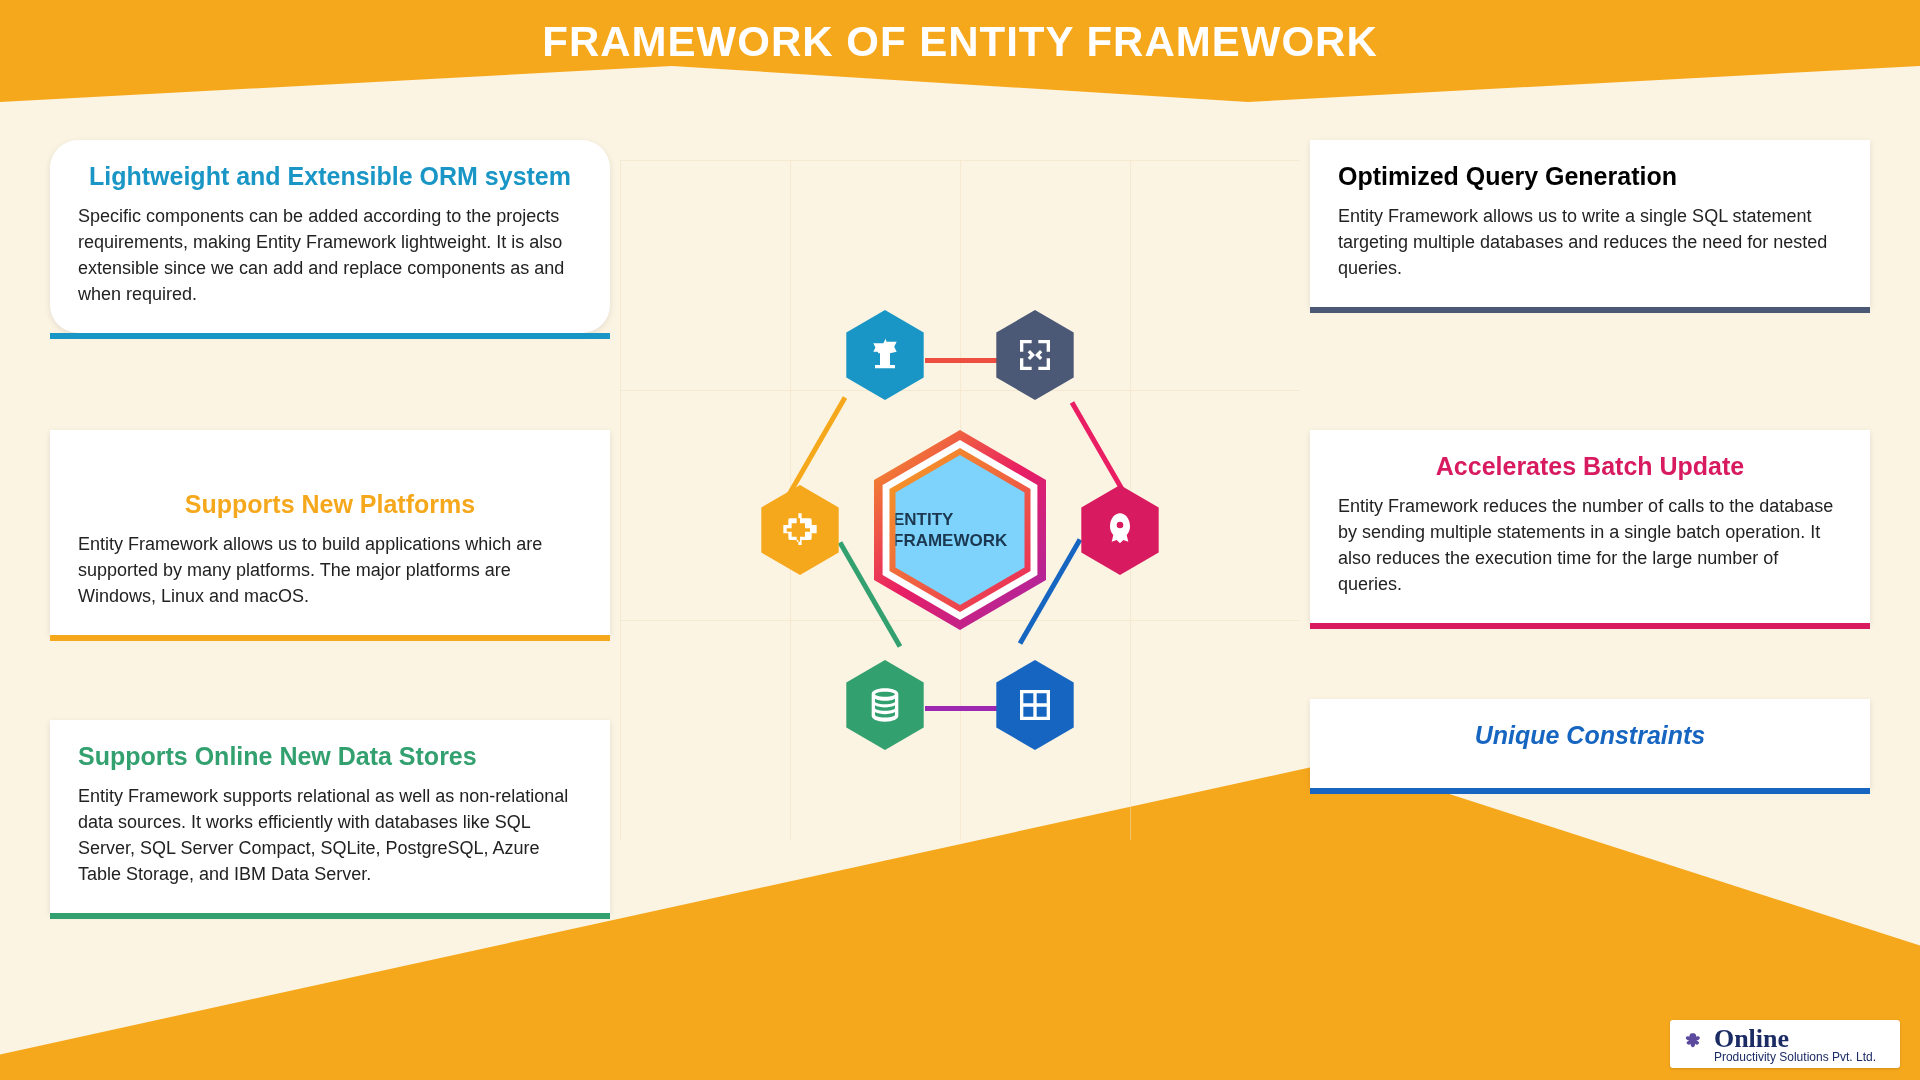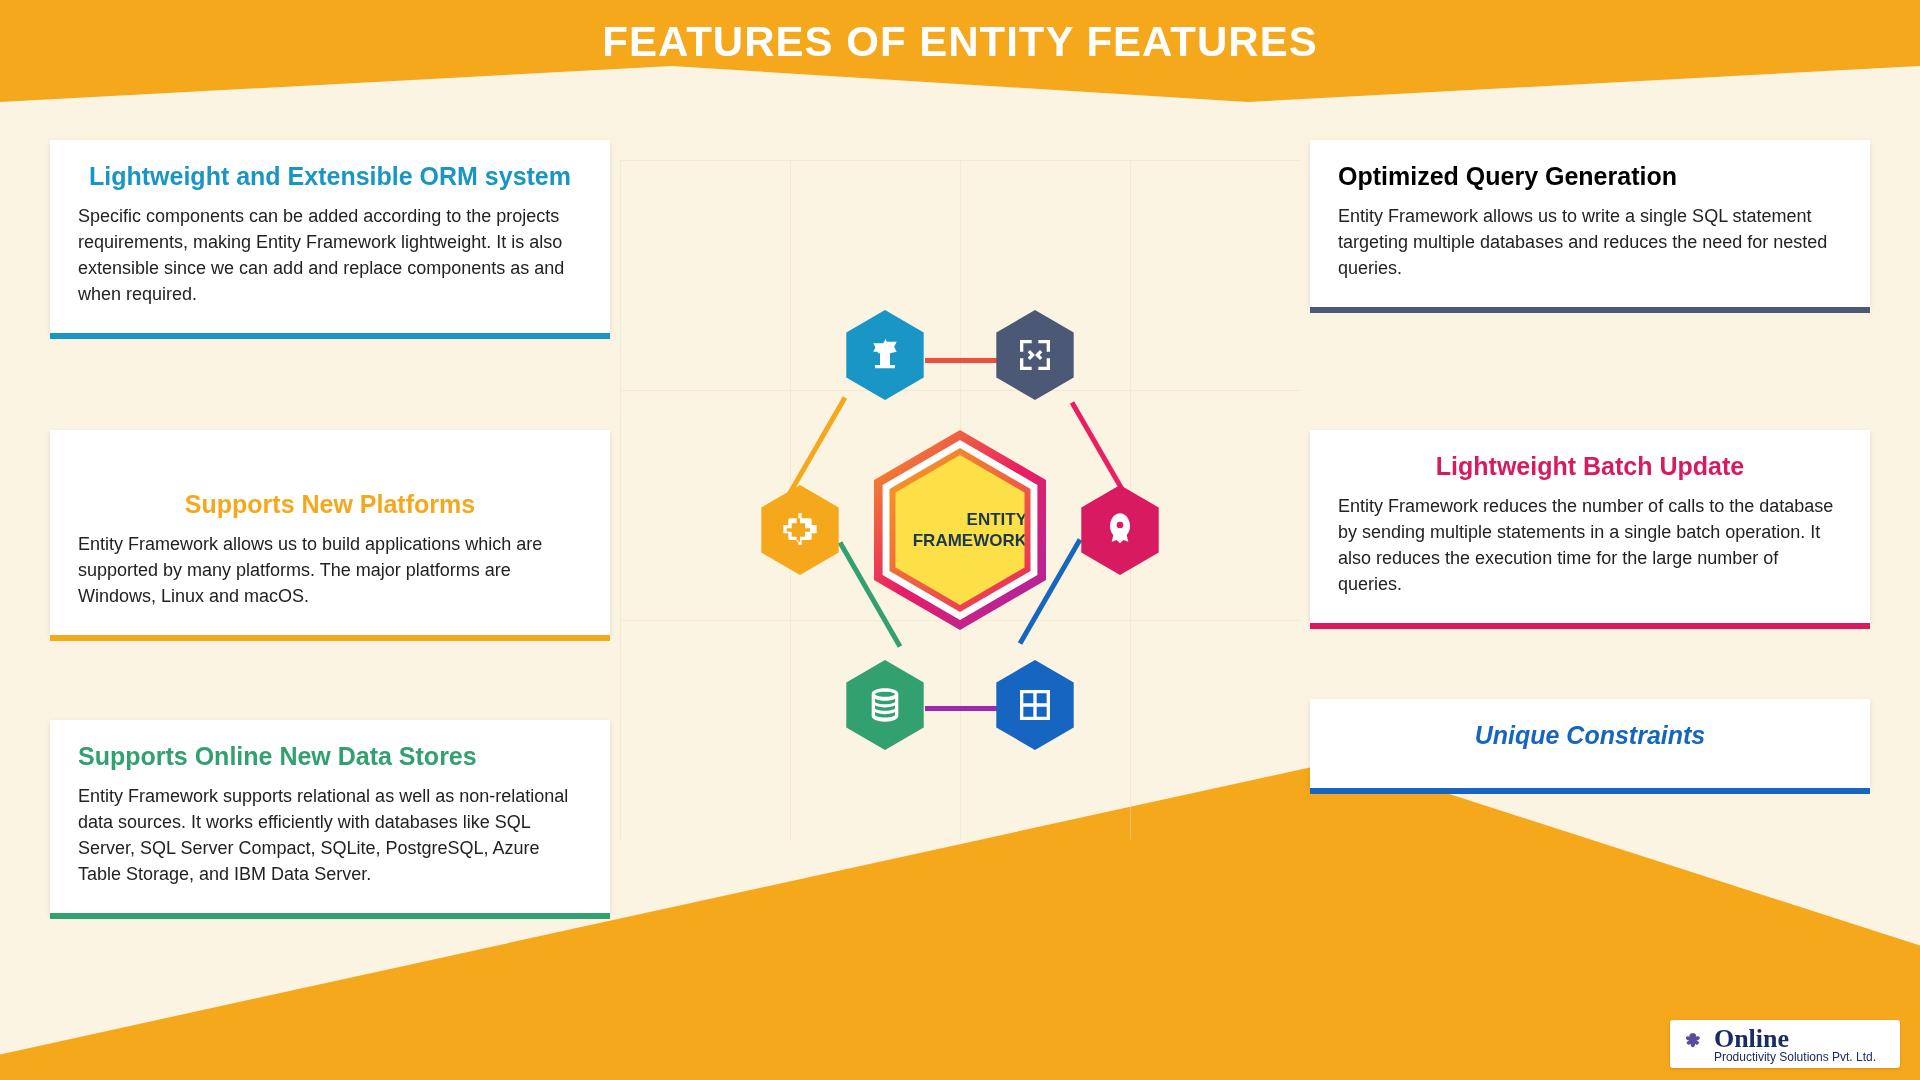--- a/index.html
+++ b/index.html
@@ -46,21 +46,21 @@
 .card-body { font-size: 18px; line-height: 1.45; color: #222; }
 .card::after {
   content: "";
   position: absolute;
   bottom: -6px;
   left: 0;
   width: 100%;
   height: 6px;
 }
 
-.card-l1 { left: 50px; top: 140px; }
+.card-l1 { left: 50px; top: 140px; border-radius: 28px; }
 .card-l1 .card-title { color: #1996c5; text-align: center; }
 .card-l1::after { background: #1996c5; }
 
 .card-l2 { left: 50px; top: 430px; }
 .card-l2 .card-title { color: #F6A81D; text-align: center; margin-top: 38px; }
 .card-l2::after { background: #F6A81D; }
 
 .card-l3 { left: 50px; top: 720px; }
 .card-l3 .card-title { color: #33a06f; text-align: left; }
 .card-l3::after { background: #33a06f; }
@@ -104,24 +104,24 @@
 }
 .hex-ring {
   width: 164px; height: 164px;
   position: absolute; left: 18px; top: 18px;
   background: linear-gradient(135deg, #f6a81d, #e91e63);
   clip-path: polygon(50% 0%, 93% 25%, 93% 75%, 50% 100%, 7% 75%, 7% 25%);
 }
 .hex-inner {
   width: 150px; height: 150px;
   position: absolute; left: 25px; top: 25px;
-  background: #fde047;
+  background: #7dd3fc;
   clip-path: polygon(50% 0%, 93% 25%, 93% 75%, 50% 100%, 7% 75%, 7% 25%);
   display: flex; align-items: center; justify-content: center;
-  text-align: right;
+  text-align: left;
 }
 .hex-inner span {
   font-size: 17px; font-weight: 800; color: #1b3850; line-height: 1.25;
   padding: 0 8px;
 }
 
 .node {
   position: absolute;
   width: 90px; height: 90px;
   clip-path: polygon(50% 0%, 93% 25%, 93% 75%, 50% 100%, 7% 75%, 7% 25%);
@@ -191,41 +191,41 @@
 .card, .logo-box { z-index: 5; }
 </style>
 </head>
 <body>
 
 <div class="bottom-wave2"></div>
 <div class="bottom-wave"></div>
 <div class="grid-bg"></div>
 
 <div class="header-ribbon"></div>
-<div class="header-title">FEATURES OF ENTITY FEATURES</div>
+<div class="header-title">FRAMEWORK OF ENTITY FRAMEWORK</div>
 
 <div class="card card-l1">
   <div class="card-title">Lightweight and Extensible ORM system</div>
   <div class="card-body">Specific components can be added according to the projects requirements, making Entity Framework lightweight. It is also extensible since we can add and replace components as and when required.</div>
 </div>
 <div class="card card-l2">
   <div class="card-title">Supports New Platforms</div>
   <div class="card-body">Entity Framework allows us to build applications which are supported by many platforms. The major platforms are Windows, Linux and macOS.</div>
 </div>
 <div class="card card-l3">
   <div class="card-title">Supports Online New Data Stores</div>
   <div class="card-body">Entity Framework supports relational as well as non-relational data sources. It works efficiently with databases like SQL Server, SQL Server Compact, SQLite, PostgreSQL, Azure Table Storage, and IBM Data Server.</div>
 </div>
 
 <div class="card card-r1">
   <div class="card-title">Optimized Query Generation</div>
   <div class="card-body">Entity Framework allows us to write a single SQL statement targeting multiple databases and reduces the need for nested queries.</div>
 </div>
 <div class="card card-r2">
-  <div class="card-title">Lightweight Batch Update</div>
+  <div class="card-title">Accelerates Batch Update</div>
   <div class="card-body">Entity Framework reduces the number of calls to the database by sending multiple statements in a single batch operation. It also reduces the execution time for the large number of queries.</div>
 </div>
 <div class="card card-r3">
   <div class="card-title">Unique Constraints</div>
 </div>
 
 <div class="center-diagram">
   <div class="connector c1"></div>
   <div class="connector c2"></div>
   <div class="connector c3"></div>

